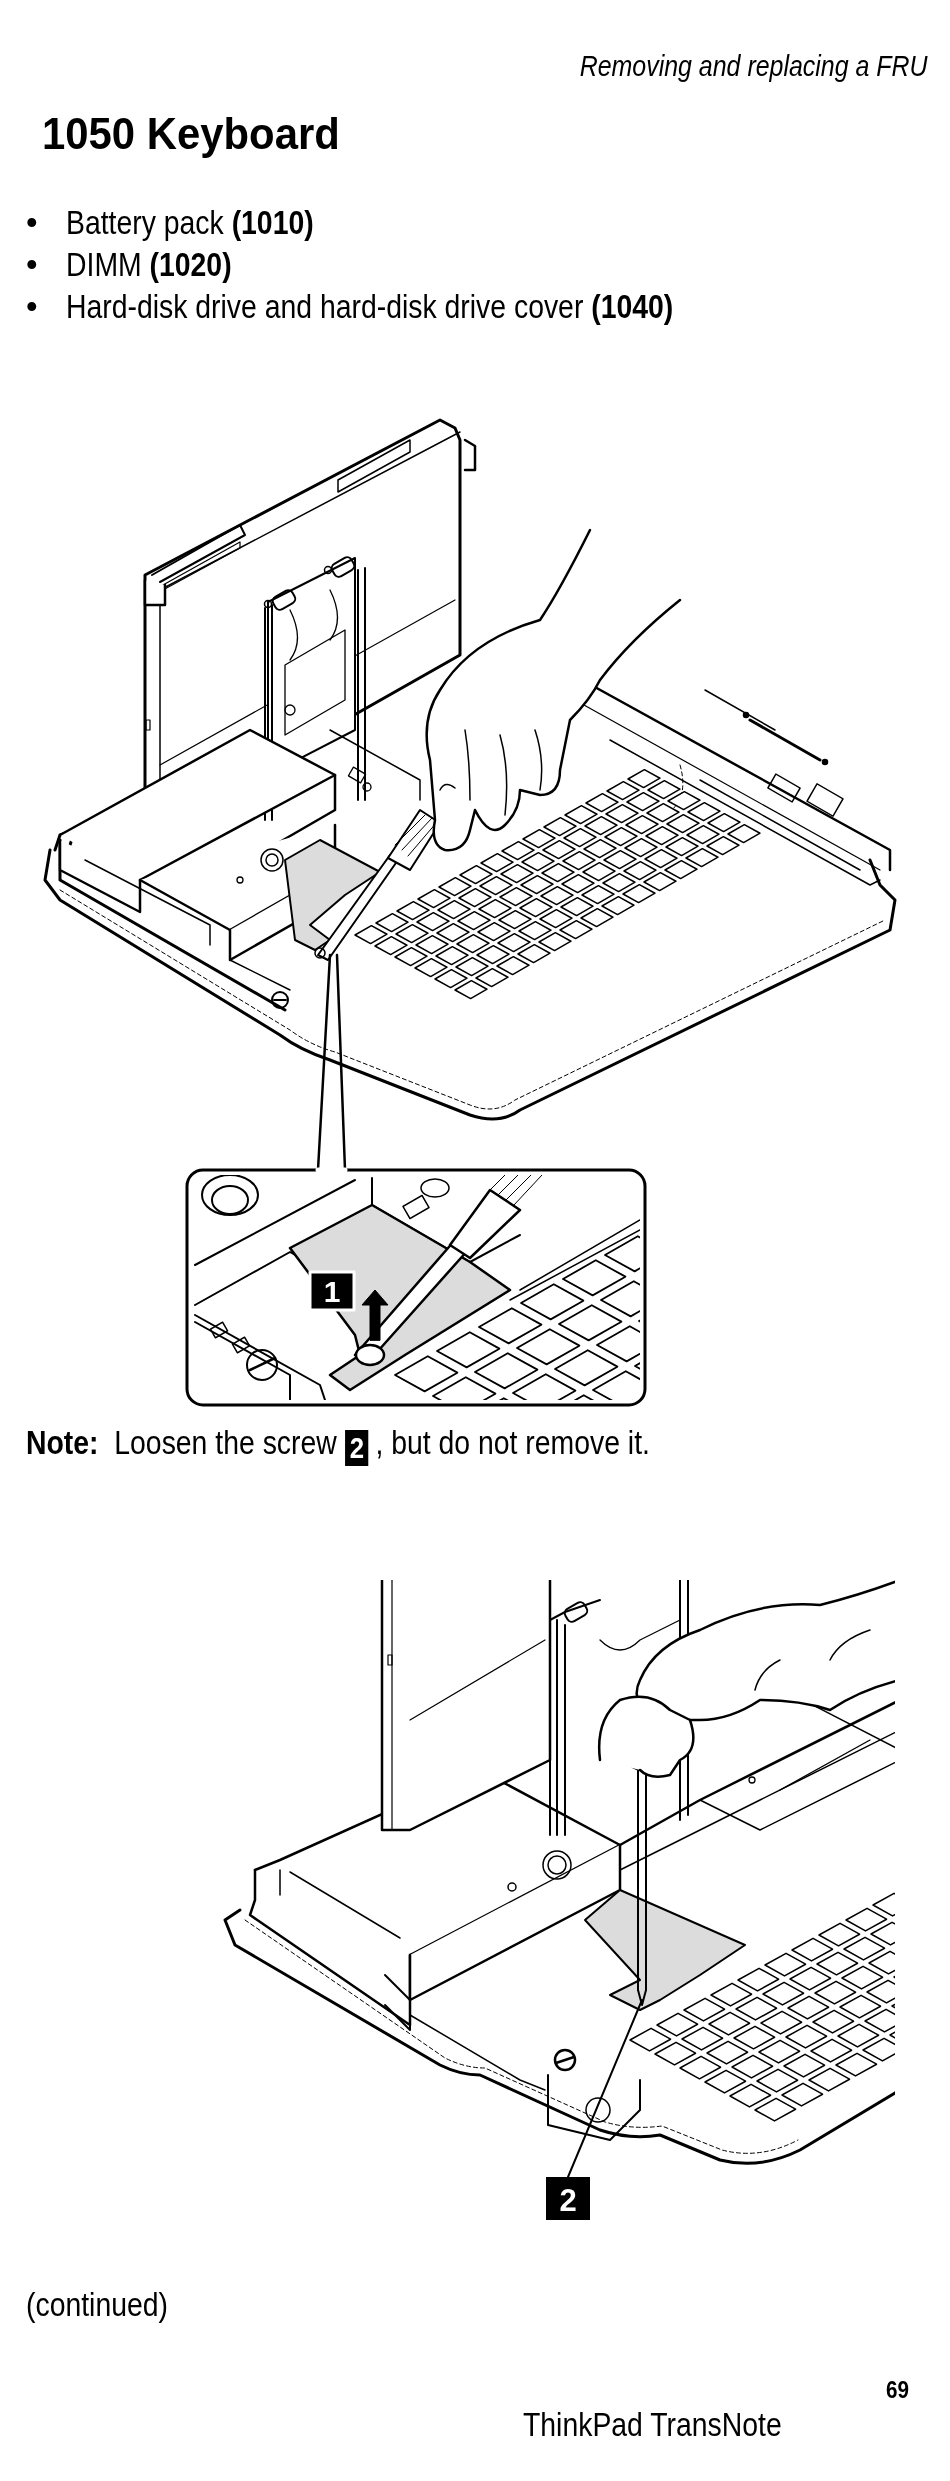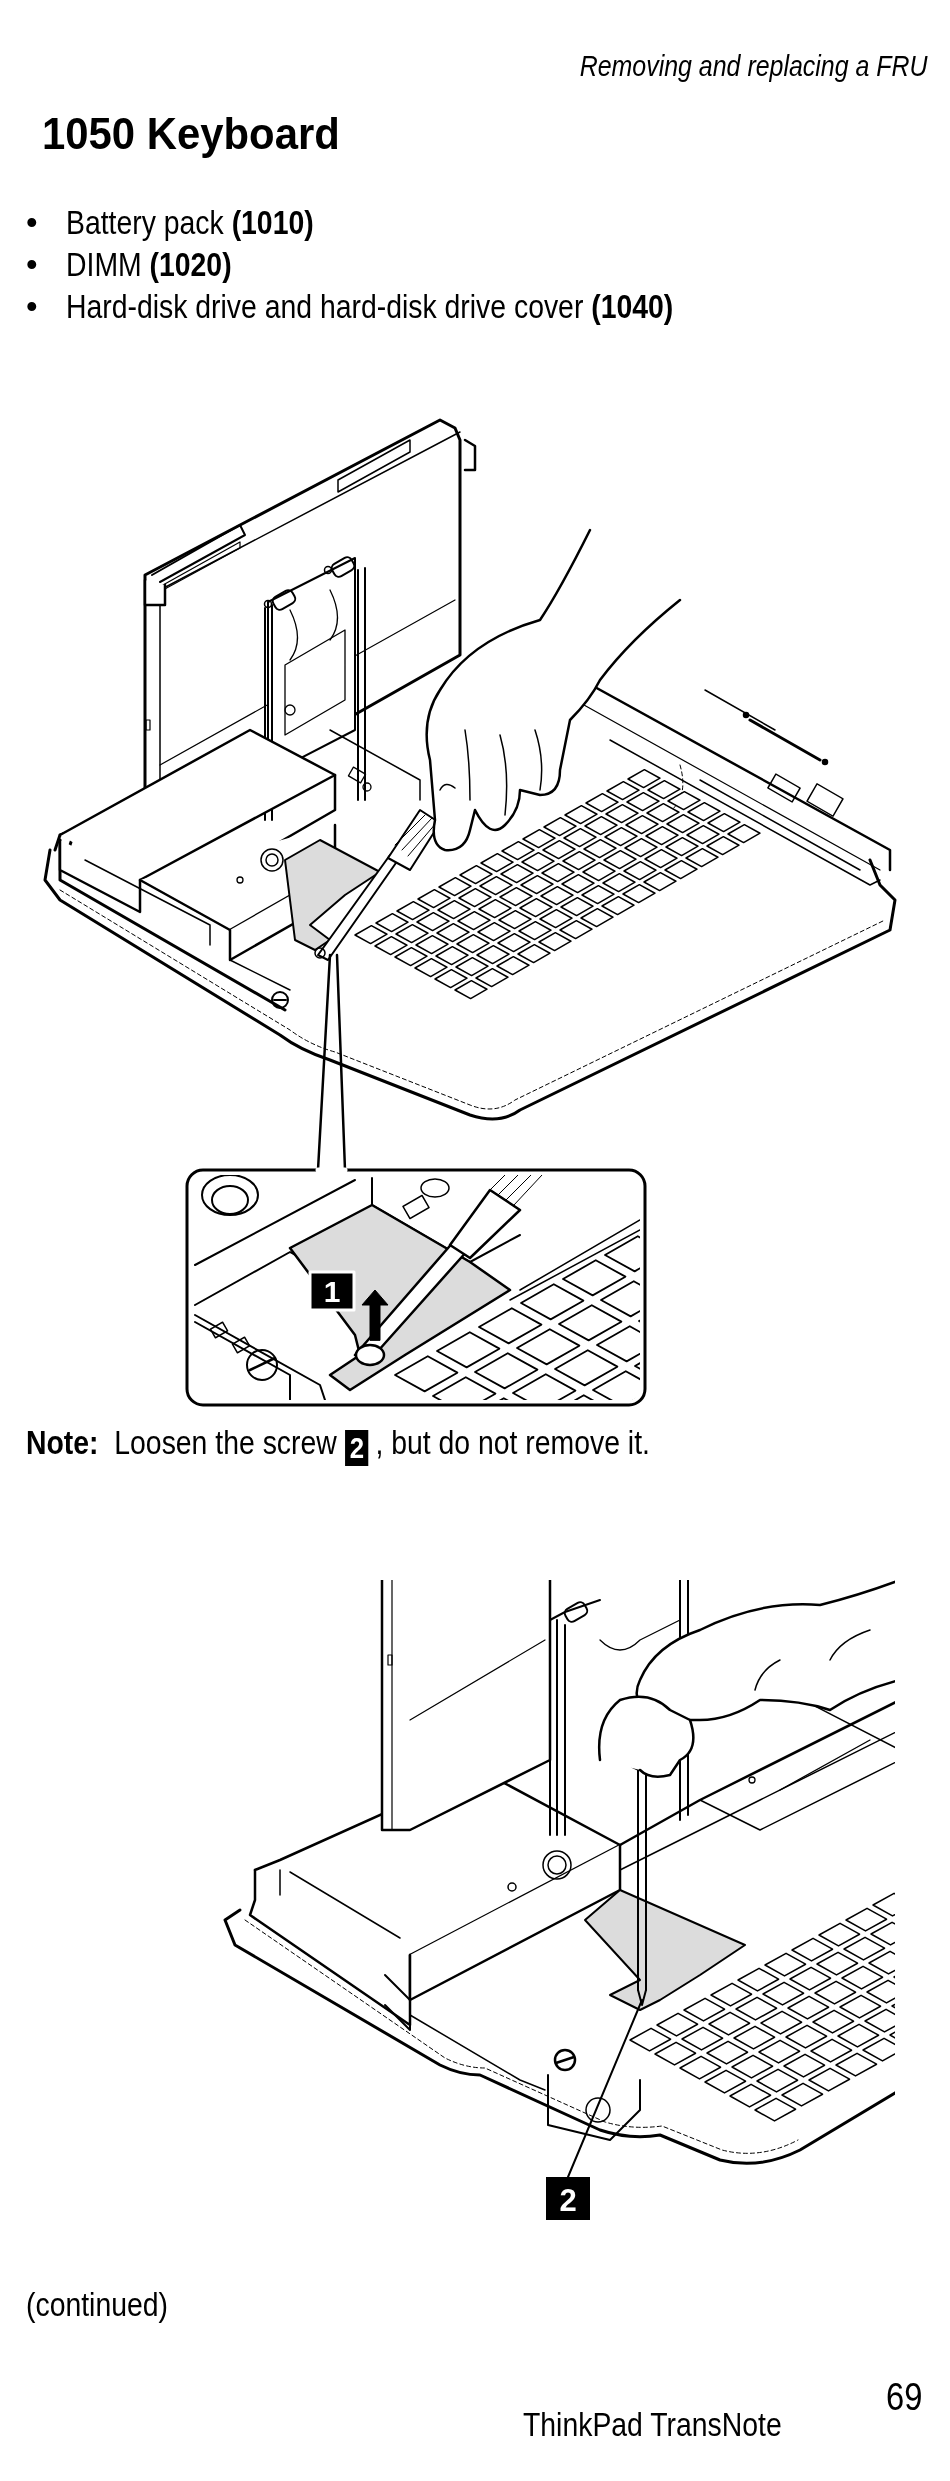--- a/index.html
+++ b/index.html
@@ -15,21 +15,21 @@
   #prereq-list li .bullet { position: absolute; left: 0; top: 0; }
   #prereq-list b { font-weight: bold; }
   .fig { position: absolute; }
   #note { left: 26px; top: 1424px; font-size: 33px; }
   #note b { font-weight: bold; }
   .callout { display: inline-block; background: #000; color: #fff; font-weight: bold;
              font-family: "Liberation Sans", sans-serif; text-align: center; }
   #note .callout { width: 27px; height: 36px; line-height: 36px; font-size: 30px; vertical-align: -4px; margin: 0 8px 0 10px; }
   #continued { left: 26px; top: 2258px; font-size: 33px; margin-top: 28px; }
   #footer-title { left: 523px; top: 2378px; font-size: 33px; margin-top: 28px; }
-  #footer-page { left: 886px; top: 2376px; font-size: 38px; font-weight: normal; }
+  #footer-page { left: 886px; top: 2376px; font-size: 24px; font-weight: bold; }
   svg text { font-family: "Liberation Sans", sans-serif; font-weight: bold; }
 </style>
 </head>
 <body>
 
 <div id="running-head" class="abs">
   <span class="cond-r">Removing and replacing a FRU</span>
 </div>
 
 <h1 id="page-title" class="abs">

